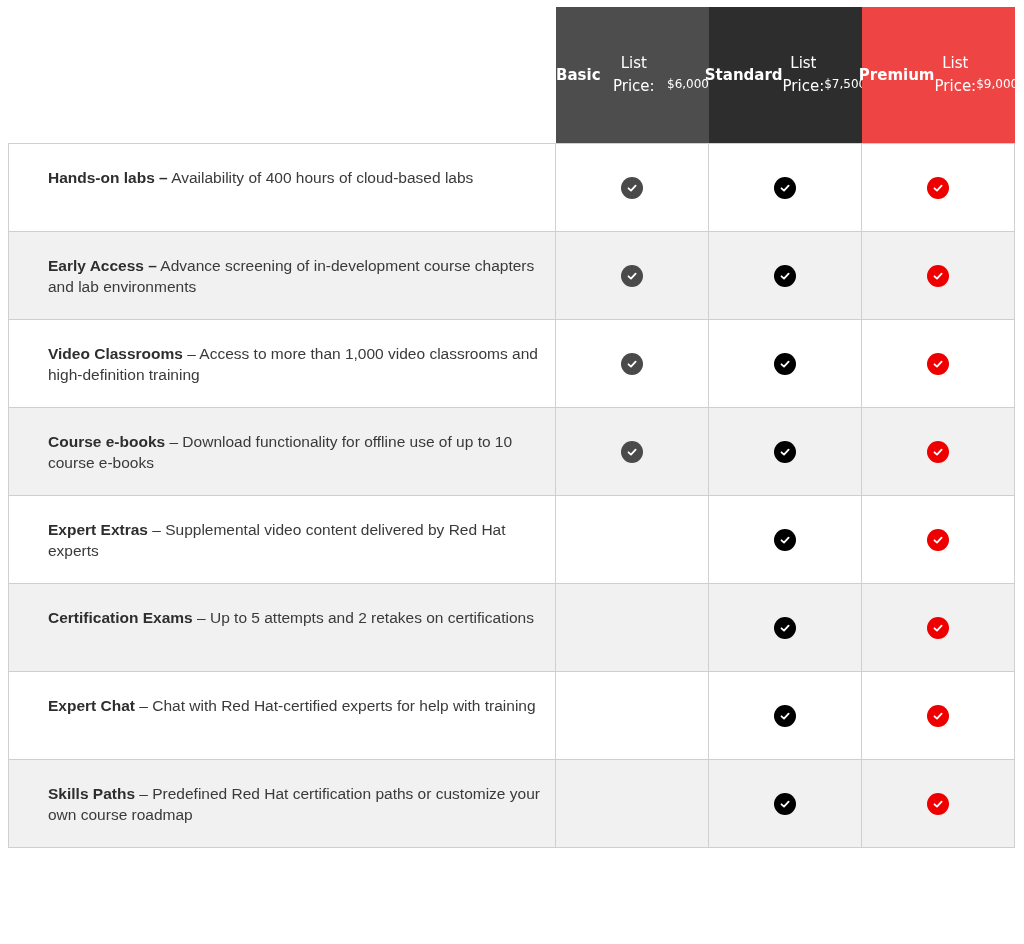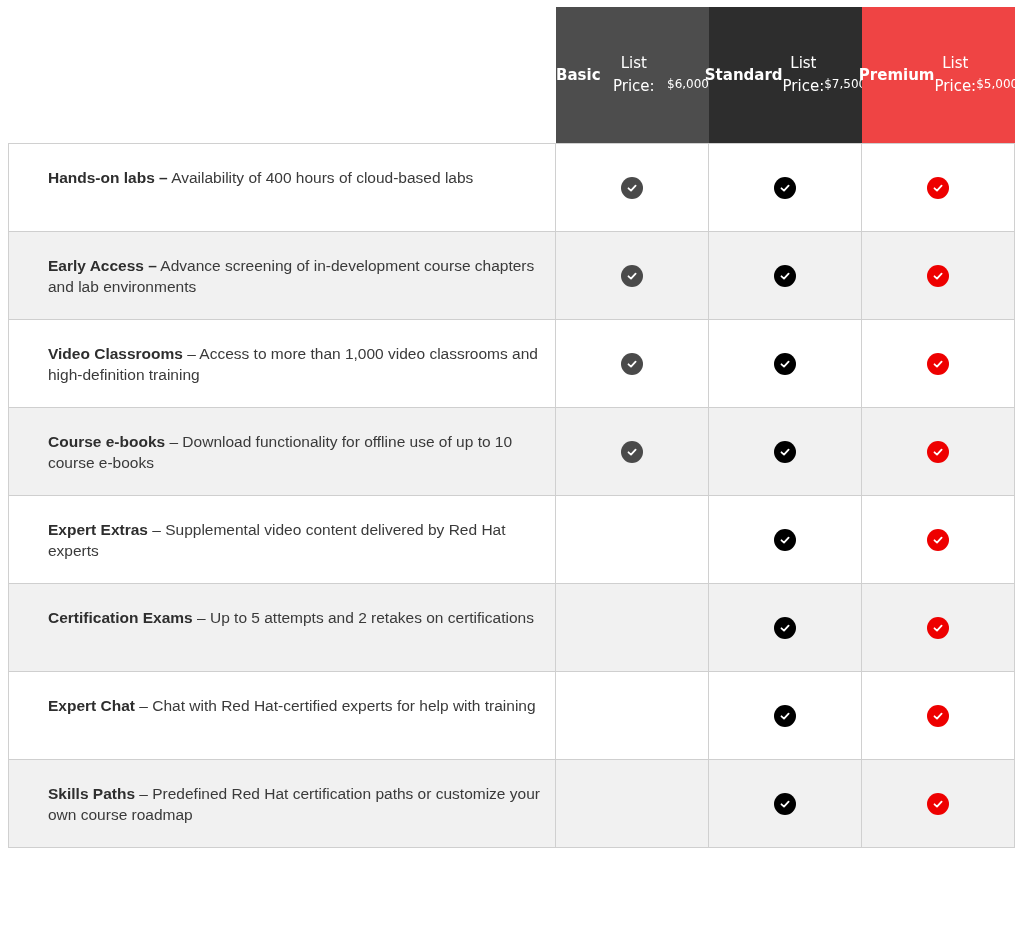--- a/index.html
+++ b/index.html
@@ -47,21 +47,21 @@
       <span class="price">$6,000</span>
     </div>
     <div class="tier" style="background:#2d2d2d;">
       <span class="name">Standard</span>
       <span>List Price:</span>
       <span class="price">$7,500</span>
     </div>
     <div class="tier" style="background:#ef4444;">
       <span class="name">Premium</span>
       <span>List Price:</span>
-      <span class="price">$5,000</span>
+      <span class="price">$9,000</span>
     </div>
   </div>
   <div class="body" id="feature-body">
       <div class="row">
         <div class="feat">
           <div><span class="bold">Hands-on labs –</span><span> Availability of 400 hours of cloud-based labs</span></div>
         </div>
         <div class="cell">
           <span class="check" style="background: rgb(74, 74, 74);">
             <svg viewBox="0 0 12 12">

